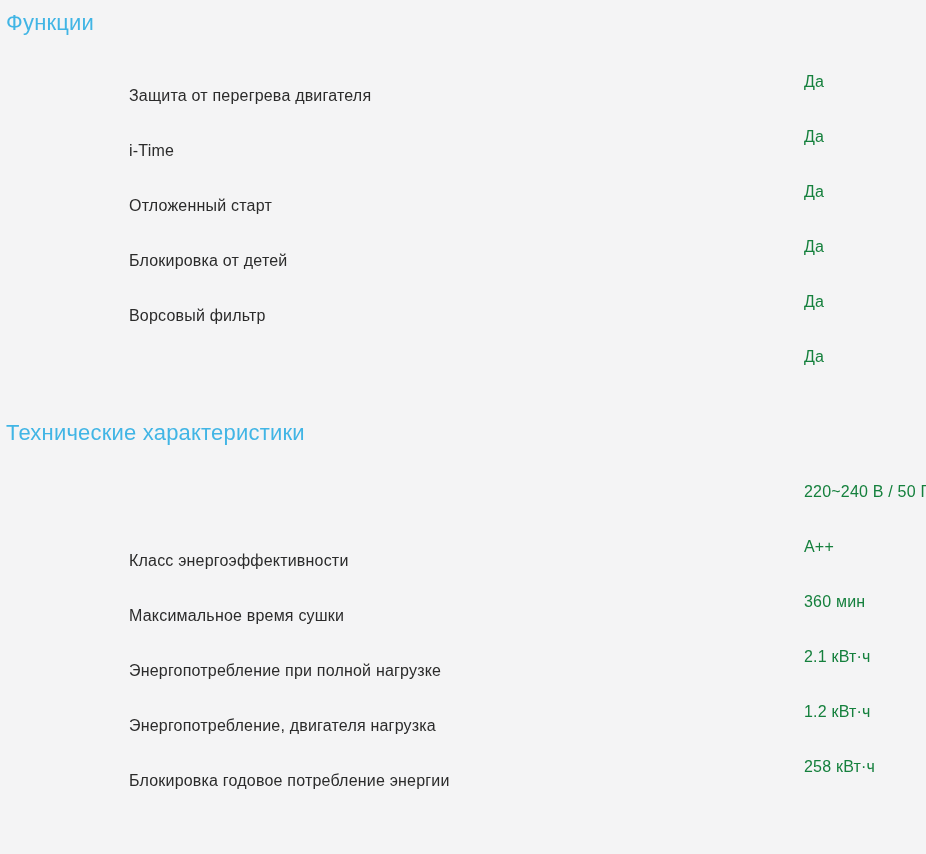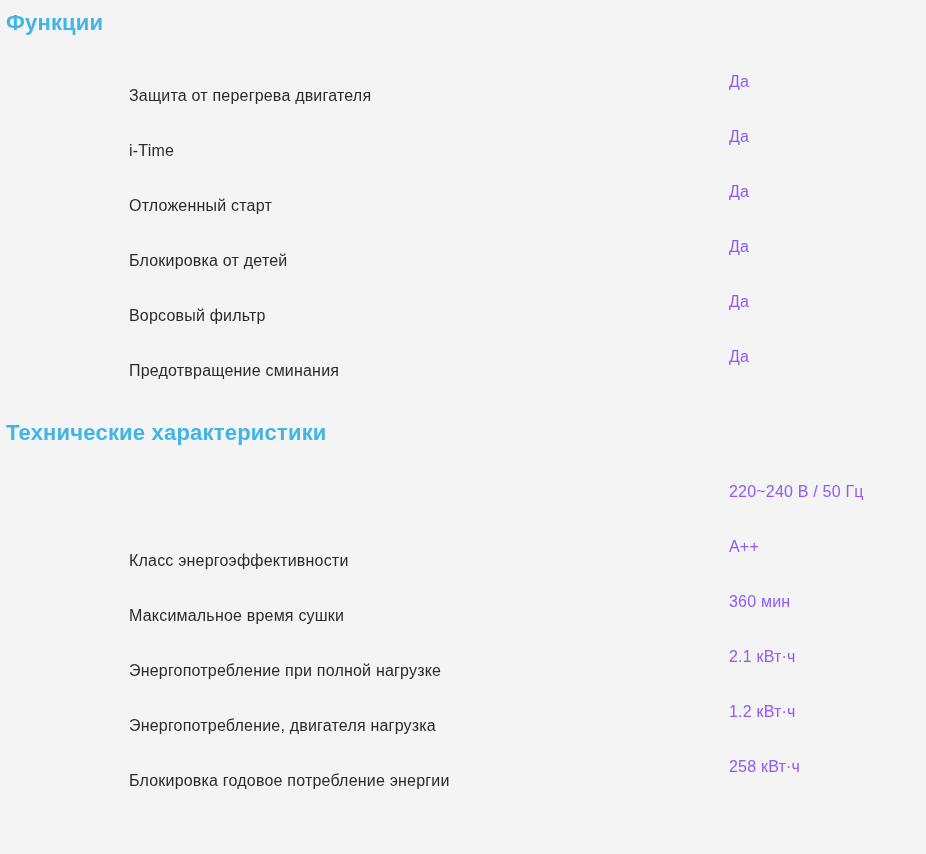--- a/index.html
+++ b/index.html
@@ -18,21 +18,21 @@
     position: relative;
     width: 926px;
     height: 853px;
     border-bottom: 1px solid #e9e9e9;
   }
   .section-title {
     margin: 0;
     padding: 0;
     font-size: 22px;
     line-height: 26px;
-    font-weight: 700;
+    font-weight: 400;
     color: #41b5e5;
     letter-spacing: 0.2px;
   }
   .section-title.first {
     margin: 10px 0 0 6px;
   }
   .section-title.second {
     margin: 36px 16px 0 6px;
   }
   .rows {
@@ -47,26 +47,26 @@
   .spec-label {
     display: block;
     padding-left: 129px;
     font-size: 16px;
     letter-spacing: 0.2px;
     color: #2b2b2b;
     margin-top: 28px;
   }
   .spec-value {
     position: absolute;
-    left: 729px;
+    left: 804px;
     top: 50%;
     transform: translateY(-50%);
     font-size: 16px;
     letter-spacing: 0.2px;
-    color: #8b5cf6;
+    color: #15803d;
     white-space: nowrap;
   }
 </style>
 </head>
 <body>
 
 <div class="page">
 
   <section>
     <h2 class="section-title first">Функции</h2>
@@ -85,21 +85,20 @@
       </div>
       <div class="spec-row">
         <span class="spec-label">Блокировка от детей</span>
         <span class="spec-value">Да</span>
       </div>
       <div class="spec-row">
         <span class="spec-label">Ворсовый фильтр</span>
         <span class="spec-value">Да</span>
       </div>
       <div class="spec-row">
-        <span class="spec-label">Предотвращение сминания</span>
         <span class="spec-value">Да</span>
       </div>
     </div>
   </section>
 
   <section>
     <h2 class="section-title second">Технические характеристики</h2>
     <div class="rows">
       <div class="spec-row">
         <span class="spec-value">220~240 В / 50 Гц</span>

